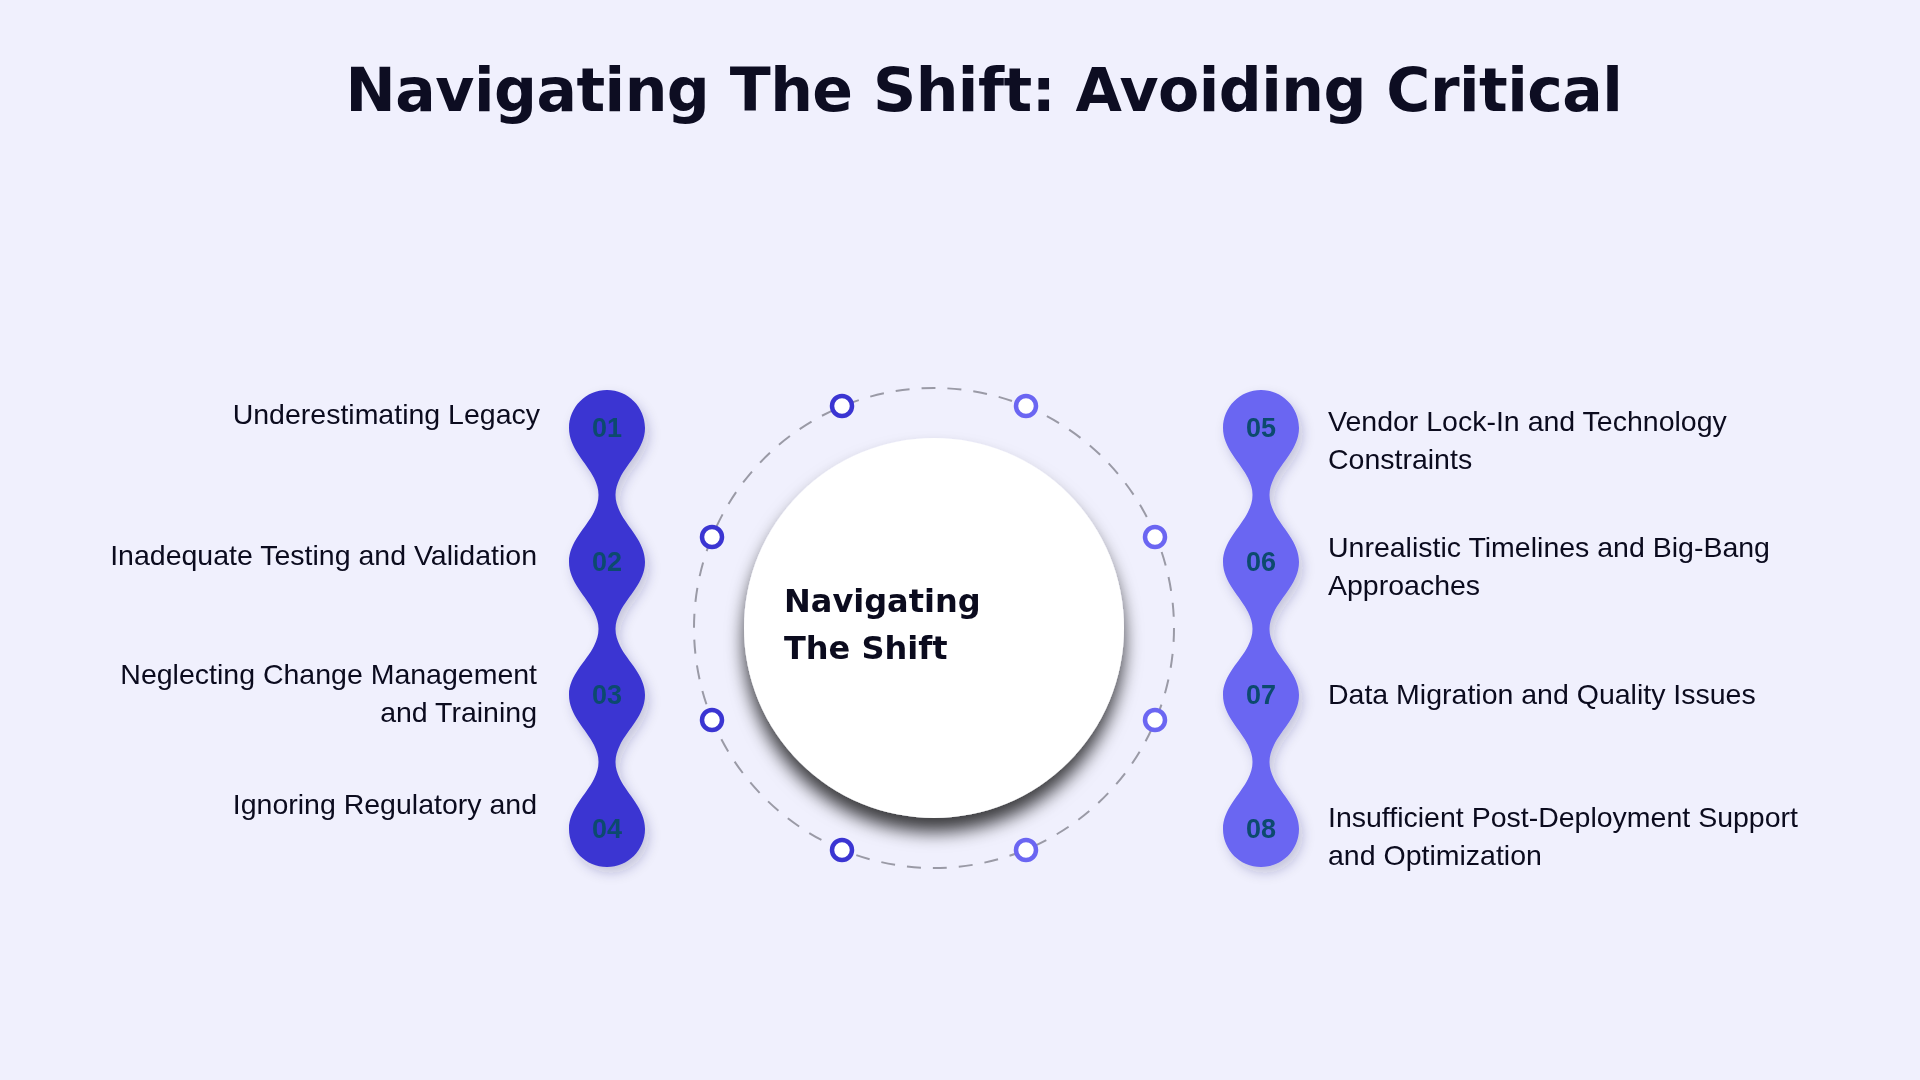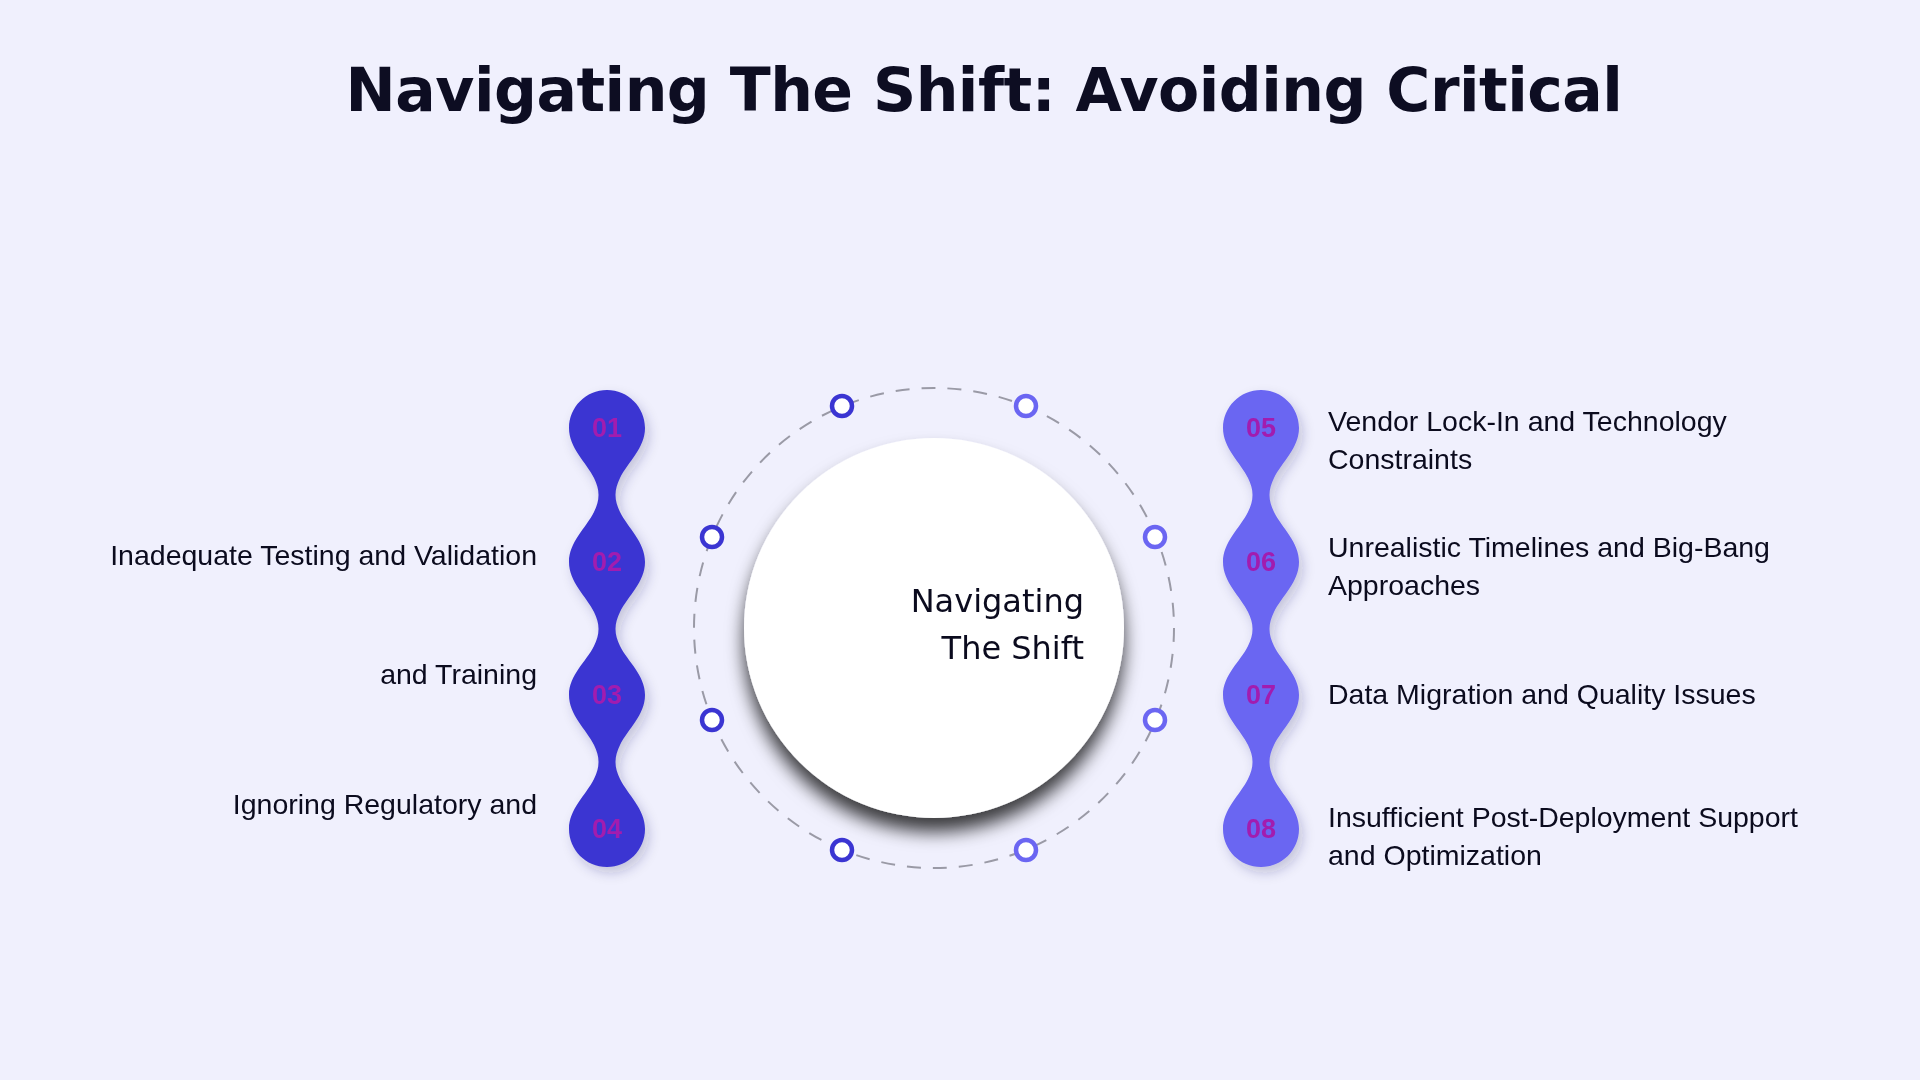--- a/index.html
+++ b/index.html
@@ -1,24 +1,24 @@
 <!DOCTYPE html>
 <html><head>
 <meta charset="utf-8">
 <style>
   html, body { margin:0; padding:0; }
   body { width:1920px; height:1080px; background:#f0f0fd; position:relative; overflow:hidden; font-family:"Liberation Sans", sans-serif; color:#0b0b1e; }
   .title { position:absolute; left:0; top:48px; width:1920px; text-align:center; font-family:"DejaVu Sans", sans-serif; font-weight:bold; font-size:60px; line-height:84px; letter-spacing:-0.5px; color:#0d0d22; }
   .title div { display:block;margin-left:48px; }
   svg.diagram { position:absolute; left:0; top:0; }
-  .node-num { position:absolute; width:76px; height:40px; text-align:center; line-height:40px; color:#a21caf; font-family:"Liberation Sans", sans-serif; font-weight:bold; font-size:27px; }
+  .node-num { position:absolute; width:76px; height:40px; text-align:center; line-height:40px; color:#0c4a6e; font-family:"Liberation Sans", sans-serif; font-weight:bold; font-size:27px; }
   .label { position:absolute; font-family:"Liberation Sans", sans-serif; font-size:28.5px; line-height:38px; color:#0b0b1e; }
   .label.left { text-align:right; width:520px; }
   .label.right { text-align:left; width:560px; }
-  .center-text { position:absolute; left:784px; top:578px; width:300px; text-align:right; font-family:"DejaVu Sans", sans-serif; font-weight:normal; font-size:32px; line-height:47px; color:#0b0b1e; }
+  .center-text { position:absolute; left:784px; top:578px; width:300px; text-align:left; font-family:"DejaVu Sans", sans-serif; font-weight:bold; font-size:32px; line-height:47px; color:#0b0b1e; }
 </style>
 </head>
 <body>
 
 <div class="title">
   <div>Navigating The Shift: Avoiding Critical</div>
 </div>
 
 <svg class="diagram" width="1920" height="1080" viewBox="0 0 1920 1080">
   <defs>
@@ -61,25 +61,27 @@
 <div class="node-num" style="left:569px; top:542px;">02</div>
 <div class="node-num" style="left:569px; top:675px;">03</div>
 <div class="node-num" style="left:569px; top:809px;">04</div>
 
 <div class="node-num" style="left:1223px; top:408px;">05</div>
 <div class="node-num" style="left:1223px; top:542px;">06</div>
 <div class="node-num" style="left:1223px; top:675px;">07</div>
 <div class="node-num" style="left:1223px; top:809px;">08</div>
 
 <div class="label left" style="left:20px; top:395px;">
+  <div>Underestimating Legacy</div>
 </div>
 <div class="label left" style="left:17px; top:536px;">
   <div>Inadequate Testing and Validation</div>
 </div>
 <div class="label left" style="left:17px; top:655px;">
+  <div>Neglecting Change Management</div>
   <div>and Training</div>
 </div>
 <div class="label left" style="left:17px; top:785px;">
   <div>Ignoring Regulatory and</div>
 </div>
 
 <div class="label right" style="left:1328px; top:390px;margin-top:12px;">
   <div>Vendor Lock-In and Technology</div>
   <div>Constraints</div>
 </div>

